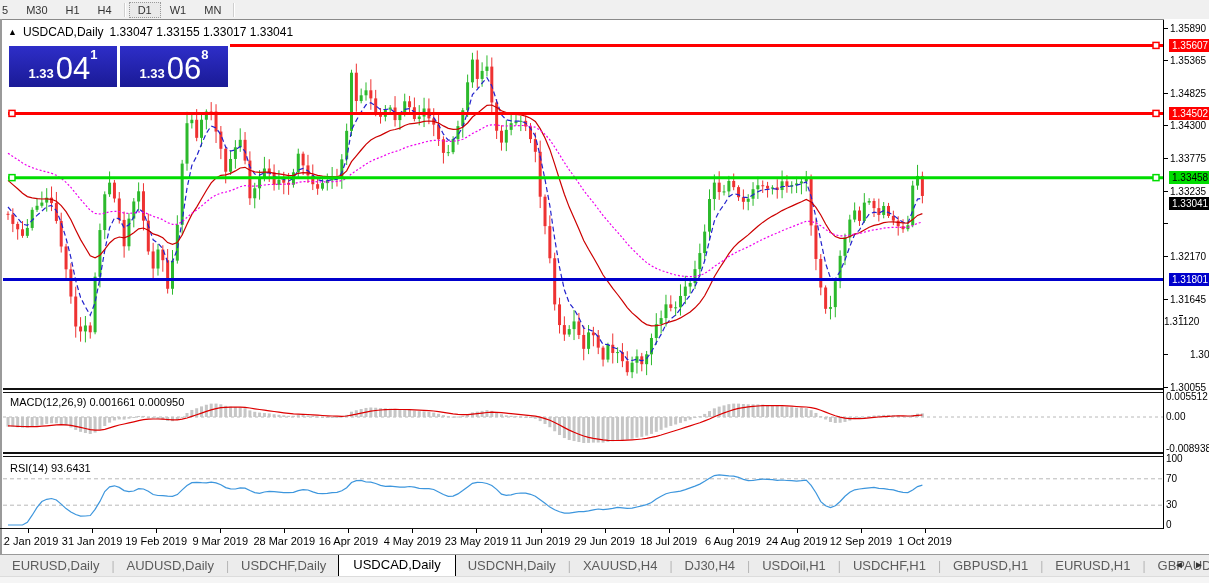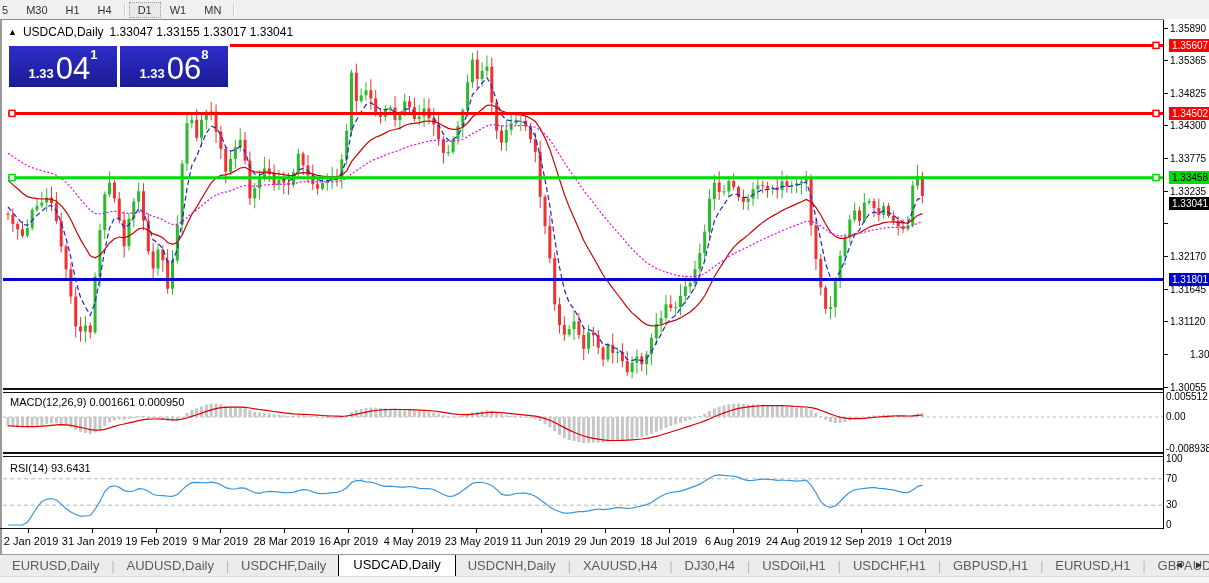--- a/index.html
+++ b/index.html
@@ -744,25 +744,25 @@
         <span>1.33235</span>
       </div>
       <div class="tick" style="top: 198.65px; gap: 48px;">
         <span class="dash"></span>
         <span>1.32710</span>
       </div>
       <div class="tick" style="top: 231.874px;">
         <span class="dash"></span>
         <span>1.32170</span>
       </div>
-      <div class="tick" style="top: 264px;">
+      <div class="tick" style="top: 274px;">
         <span class="dash"></span>
         <span>1.31645</span>
       </div>
-      <div class="tick" style="top: 296.476px;">
+      <div class="tick" style="top: 296.476px; flex-direction: column;">
         <span class="dash"></span>
         <span>1.31120</span>
       </div>
       <div class="tick" style="top: 329px; gap: 20px;">
         <span class="dash"></span>
         <span>1.30580</span>
       </div>
       <div class="tick" style="top: 362px;">
         <span class="dash"></span>
         <span>1.30055</span>

